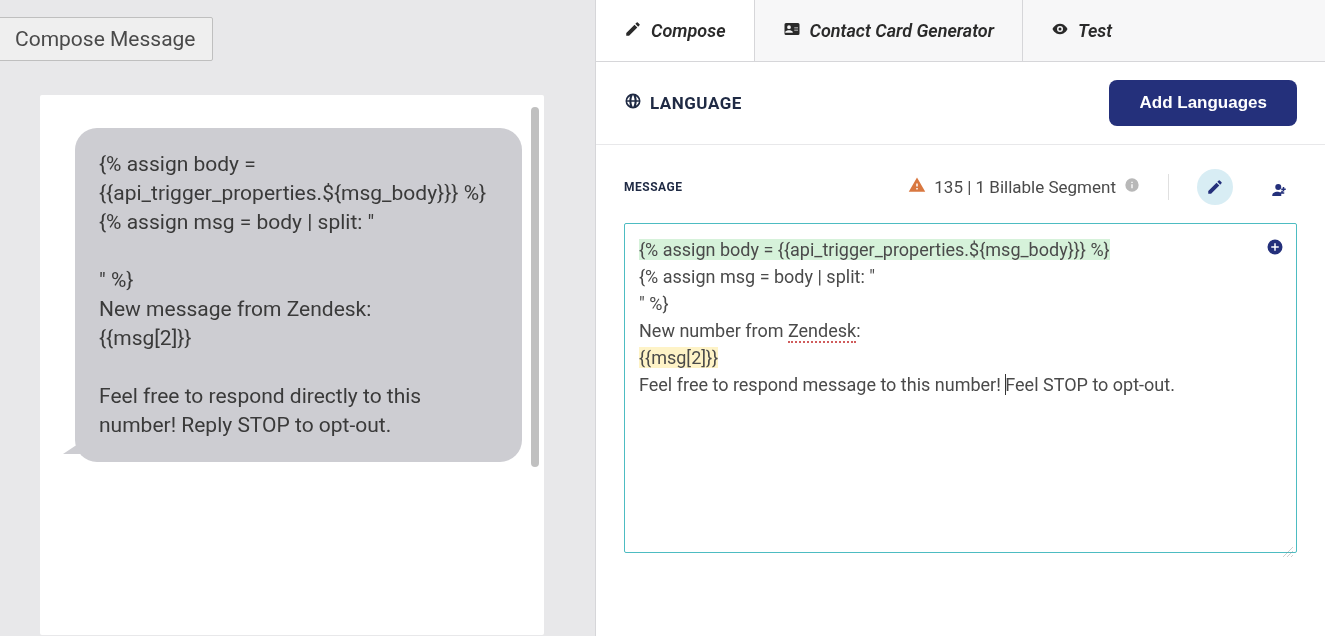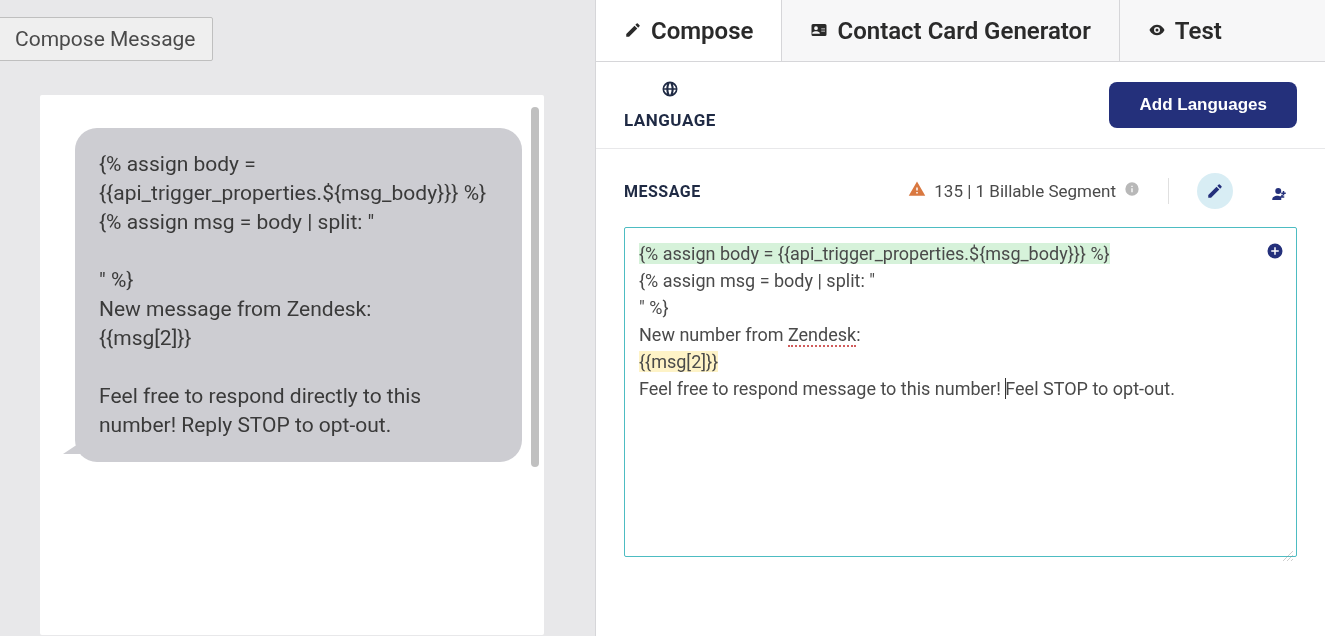--- a/index.html
+++ b/index.html
@@ -89,26 +89,27 @@
       display: flex;
       height: 62px;
       border-bottom: 1px solid #d6d6d9;
       background: #f7f7f8;
     }
     .tab {
       display: flex;
       align-items: center;
       gap: 9px;
       padding: 0 28px;
-      font-size: 24px;
+      font-size: 18px;
       font-weight: 600;
       color: #2a2a2a;
       border-right: 1px solid #d6d6d9;
       cursor: pointer;
       background: #f7f7f8;
+      font-style: italic;
     }
     .tab.active {
       background: #ffffff;
     }
     .tab:last-child {
       border-right: none;
       background: #f7f7f8;
     }
     .tab-icon svg {
       width: 18px;
@@ -123,21 +124,20 @@
       border-bottom: 1px solid #e8e8ea;
     }
     .language-label {
       display: flex;
       align-items: center;
       gap: 8px;
       font-size: 17px;
       font-weight: 700;
       color: #1f2a44;
       letter-spacing: 0.5px;
-      flex-direction: column;
     }
     .globe-icon svg {
       width: 18px;
       height: 18px;
       fill: #1f2a44;
     }
     .add-lang-btn {
       background: #24307b;
       color: #ffffff;
       border: none;
@@ -150,21 +150,21 @@
     .message-section {
       padding: 24px 28px 0 28px;
     }
     .message-header {
       display: flex;
       align-items: center;
       justify-content: space-between;
       margin-bottom: 18px;
     }
     .message-title {
-      font-size: 16px;
+      font-size: 12px;
       font-weight: 700;
       color: #1f2a44;
       letter-spacing: 0.5px;
     }
     .message-meta {
       display: flex;
       align-items: center;
       gap: 28px;
     }
     .segment-info {

